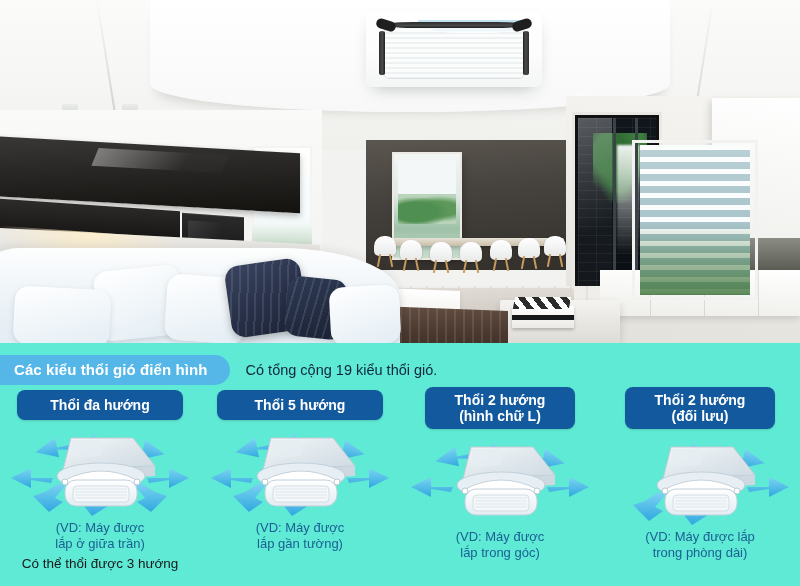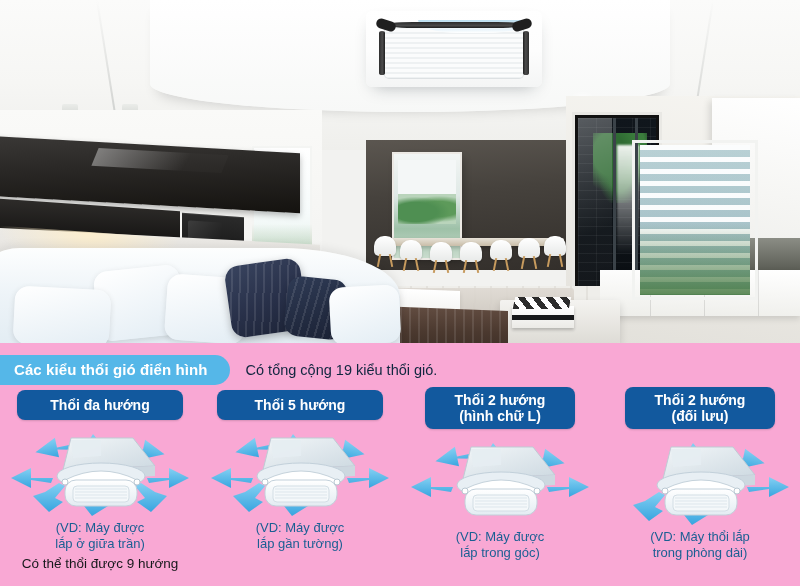--- a/index.html
+++ b/index.html
@@ -345,21 +345,21 @@
     background: linear-gradient(160deg,#2f3b55, #1a2134);
   }
   .cushion-stripes {
     position:absolute; inset:0; border-radius:14px;
     background: repeating-linear-gradient(100deg, rgba(255,255,255,.10) 0 2px, rgba(255,255,255,0) 2px 8px);
   }
 
   
   .panel {
     position:absolute; left:0; top:343px; width:800px; height:243px;
-    background:#f9a8d4;
+    background:#5eead4;
   }
   .panel-header {
     position:absolute; left:0; top:12px; display:flex; align-items:center; gap:16px;
     width:100%;
   }
   .pill {
     background:#55b7e8;
     color:#ffffff;
     font-size:15px; font-weight:bold;
     padding:6px 22px 7px 14px;
@@ -589,21 +589,21 @@
                 <line x1="70" y1="69" x2="122" y2="69"></line>
                 <line x1="70" y1="72" x2="122" y2="72"></line>
               </g>
               <circle cx="60" cy="56" r="3" fill="#ffffff" stroke="#b9c8d2"></circle>
               <circle cx="132" cy="56" r="3" fill="#ffffff" stroke="#b9c8d2"></circle>
             </g>
           </svg>
         </div>
         <div class="diag-caption" style="white-space:pre-line;">(VD: Máy được
 lắp ở giữa trần)</div>
-        <div class="diag-note">Có thể thổi được 9 hướng</div>
+        <div class="diag-note">Có thể thổi được 3 hướng</div>
       </div>
 
       <div class="col">
         <div class="mode-btn one-line">Thổi 5 hướng</div>
         <div class="diagram">
           <svg width="190" height="92" viewBox="0 0 190 92">
             <g fill="url(#arrG)" opacity="0.95">
               <path d="M52 22 L52 12 L30 22 L52 32 L52 24 L70 28 L72 22 Z" transform="rotate(-12 50 22)"></path>
               <path d="M82 18 L88 8 L96 18 L91 18 L91 34 L85 34 L85 18 Z"></path>
               <path d="M138 24 L138 14 L160 24 L138 34 L138 26 L120 29 L118 24 Z" transform="rotate(12 140 24)"></path>
@@ -696,20 +696,20 @@
                 <line x1="70" y1="63" x2="122" y2="63"></line>
                 <line x1="70" y1="66" x2="122" y2="66"></line>
                 <line x1="70" y1="69" x2="122" y2="69"></line>
                 <line x1="70" y1="72" x2="122" y2="72"></line>
               </g>
               <circle cx="60" cy="56" r="3" fill="#ffffff" stroke="#b9c8d2"></circle>
               <circle cx="132" cy="56" r="3" fill="#ffffff" stroke="#b9c8d2"></circle>
             </g>
           </svg>
         </div>
-        <div class="diag-caption" style="white-space:pre-line;">(VD: Máy thổi lắp
+        <div class="diag-caption" style="white-space:pre-line;">(VD: Máy được lắp
 trong phòng dài)</div>
         <div class="diag-note"></div>
       </div>
 
     </div>
   </div>
 </div>
 
 </body></html>

